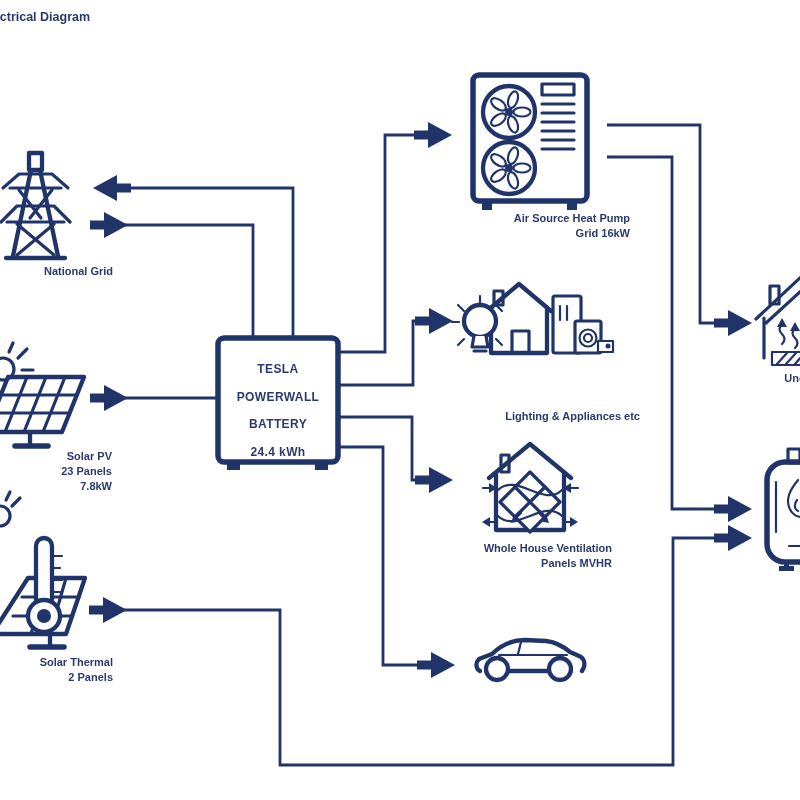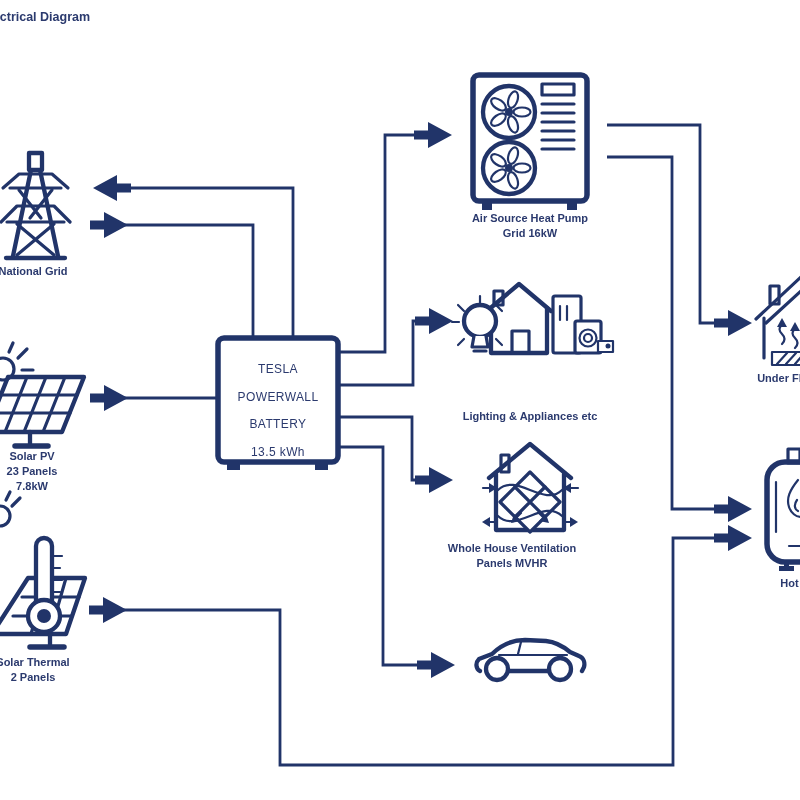--- a/index.html
+++ b/index.html
@@ -1,24 +1,24 @@
 <!DOCTYPE html>
 <html><head>
 <meta charset="utf-8">
 <style>
   html,body{margin:0;padding:0;background:#ffffff;}
   .canvas{position:relative;width:800px;height:800px;background:#ffffff;overflow:hidden;
           font-family:"Liberation Sans", sans-serif;}
   svg{position:absolute;left:0;top:0;}
   .lbl{position:absolute;text-align:center;font-weight:bold;font-size:11px;line-height:15px;
        color:#2b3a6e;white-space:nowrap;}
-  .lbl div{white-space:nowrap;}
+  .lbl div{white-space:nowrap;text-align:right;}
   .title{position:absolute;left:-19px;top:10px;font-weight:bold;font-size:12.5px;color:#2b3a6e;
          text-align:left;width:260px;}
-  .pw-lbl{position:absolute;left:220px;top:356px;width:116px;text-align:center;font-weight:normal;
+  .pw-lbl{position:absolute;left:220px;top:356px;width:116px;text-align:center;font-weight:bold;
           font-size:12px;line-height:27.5px;color:#2b3a6e;letter-spacing:.4px;}
   
   .ln{fill:none;stroke:#213469;stroke-width:2.8px;}
   .ic{fill:none;stroke:#213469;stroke-width:4.3px;stroke-linecap:round;stroke-linejoin:round;}
   .ic3{fill:none;stroke:#213469;stroke-width:3.2px;stroke-linecap:round;stroke-linejoin:round;}
   .ic2{fill:none;stroke:#213469;stroke-width:2.2px;stroke-linecap:round;stroke-linejoin:round;}
   .thick{stroke-width:5.5px;}
   .fillink{fill:#213469;stroke:none;}
   .white{fill:#ffffff;}
 </style>
@@ -227,21 +227,21 @@
 
 <div class="lbl" style="left:-47px;top:655px;width:160px;">
   <div>Solar Thermal</div>
   <div>2 Panels</div>
 </div>
 
 <div class="pw-lbl">
   <div>TESLA</div>
   <div>POWERWALL</div>
   <div>BATTERY</div>
-  <div>13.5 kWh</div>
+  <div>24.4 kWh</div>
 </div>
 
 <div class="lbl" style="left:430px;top:211px;width:200px;">
   <div>Air Source Heat Pump</div>
   <div>Grid 16kW</div>
 </div>
 
 <div class="lbl" style="left:420px;top:361px;width:220px;margin-top:48px;">
   <div>Lighting &amp; Appliances etc</div>
 </div>

